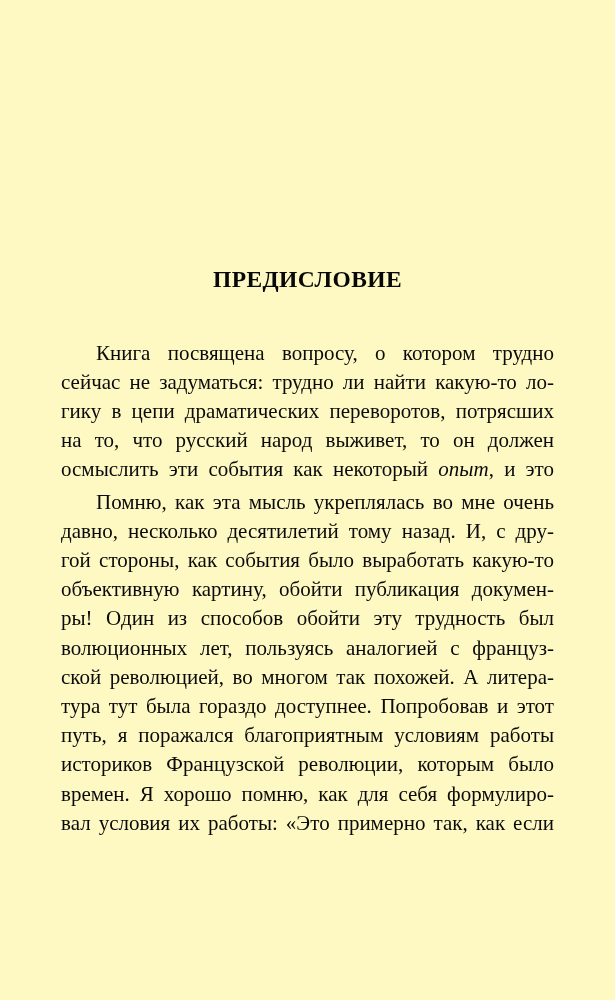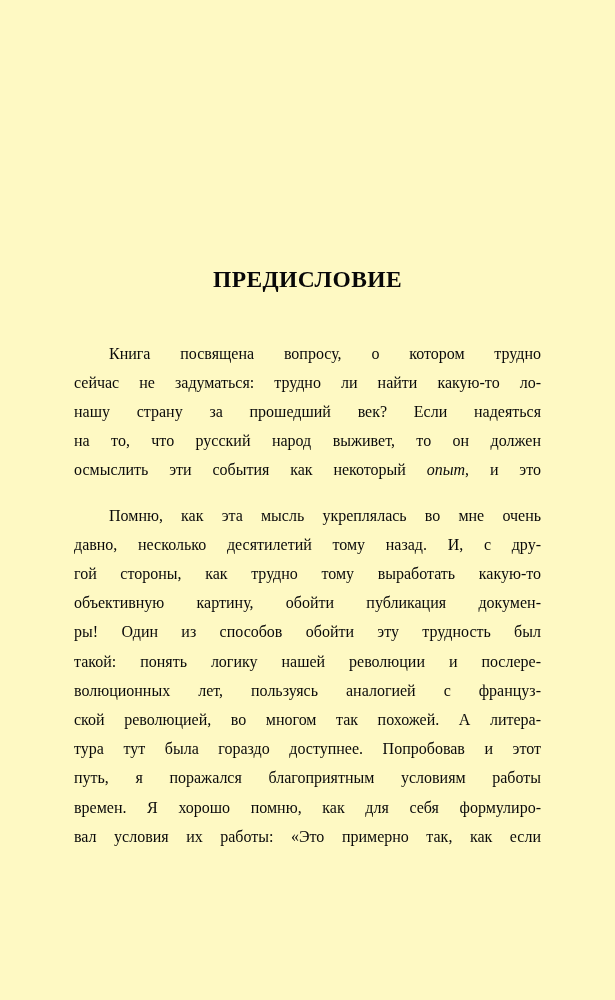--- a/index.html
+++ b/index.html
@@ -35,22 +35,22 @@
     text-align: center;
     letter-spacing: 0.4px;
     margin: 0;
     padding-top: 268px;
     line-height: 1.0;
     color: #080808;
     -webkit-font-smoothing: antialiased;
   }
 
   .body-paragraph {
-    margin: 16px;
-    font-size: 16px;
+    margin: 3px;
+    font-size: 21px;
     line-height: 29.2px;
     text-align: justify;
     text-justify: inter-word;
     color: #0a0a0a;
     hyphens: manual;
     word-spacing: 0.1px;
   }
 
   .body-paragraph.first-para {
     margin-top: 47px;
@@ -82,34 +82,34 @@
 <body>
 
 <div class="page">
   <div class="text-column">
 
     <h1 class="chapter-title">ПРЕДИСЛОВИЕ</h1>
 
     <p class="body-paragraph first-para">
       <span class="line indented">Книга посвящена вопросу, о котором трудно</span>
       <span class="line">сейчас не задуматься: трудно ли найти какую-то ло-</span>
-      <span class="line">нашу страну за прошедший век? Если надеяться</span>
+      <span class="line">гику в цепи драматических переворотов, потрясших</span>
       <span class="line">на то, что русский народ выживет, то он должен</span>
       <span class="line"><span>осмыслить эти события как некоторый </span><em class="emph">опыт</em><span>, и это</span></span>
     </p>
 
     <p class="body-paragraph">
       <span class="line indented">Помню, как эта мысль укреплялась во мне очень</span>
       <span class="line">давно, несколько десятилетий тому назад. И, с дру-</span>
-      <span class="line">гой стороны, как трудно тому выработать какую-то</span>
+      <span class="line">гой стороны, как события было выработать какую-то</span>
       <span class="line">объективную картину, обойти публикация докумен-</span>
       <span class="line">ры! Один из способов обойти эту трудность был</span>
-      <span class="line">такой: понять логику нашей революции и послере-</span>
       <span class="line">волюционных лет, пользуясь аналогией с француз-</span>
       <span class="line">ской революцией, во многом так похожей. А литера-</span>
       <span class="line">тура тут была гораздо доступнее. Попробовав и этот</span>
       <span class="line">путь, я поражался благоприятным условиям работы</span>
+      <span class="line">историков Французской революции, которым было</span>
       <span class="line">времен. Я хорошо помню, как для себя формулиро-</span>
       <span class="line">вал условия их работы: «Это примерно так, как если</span>
     </p>
 
   </div>
 </div>
 
 </body></html>

